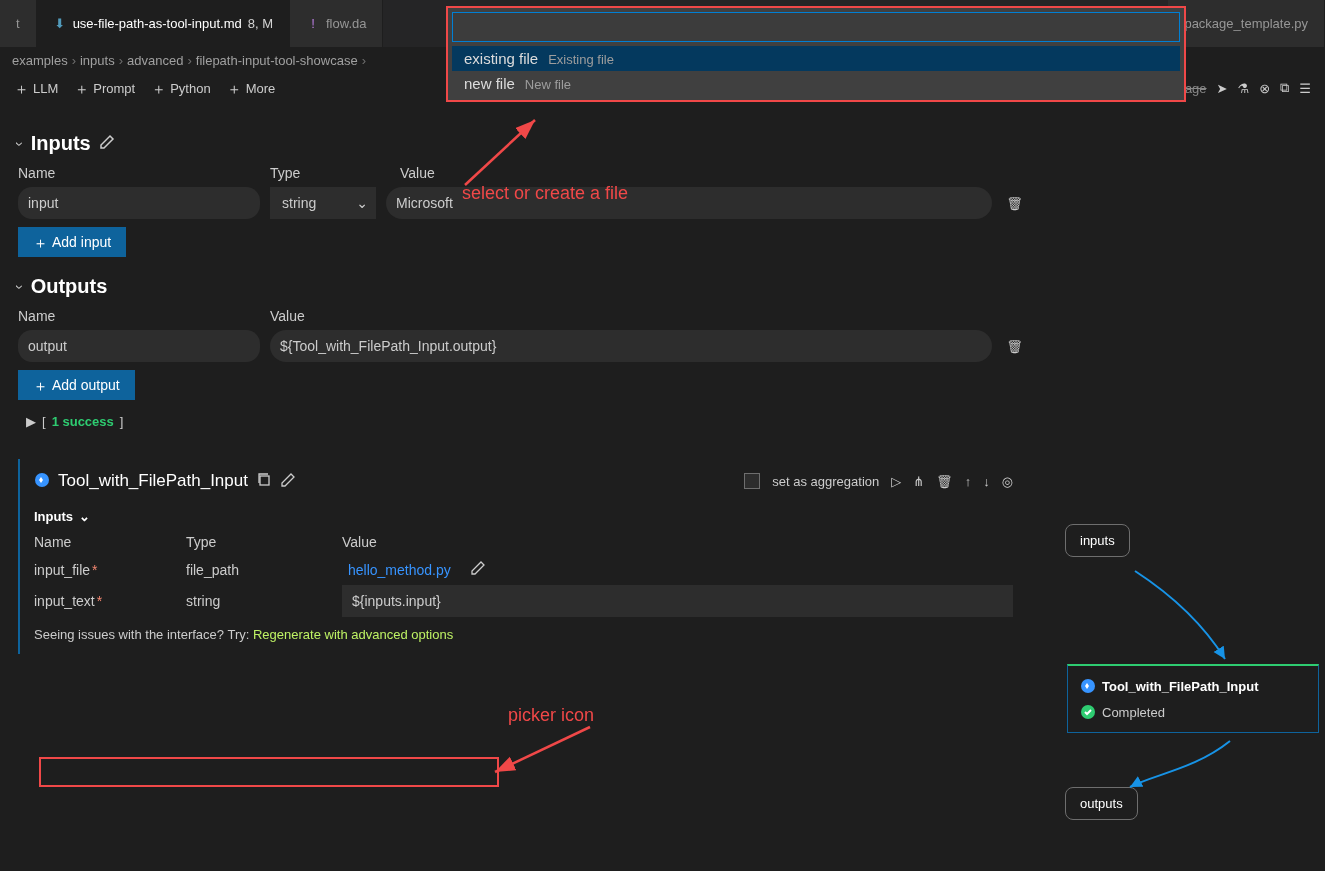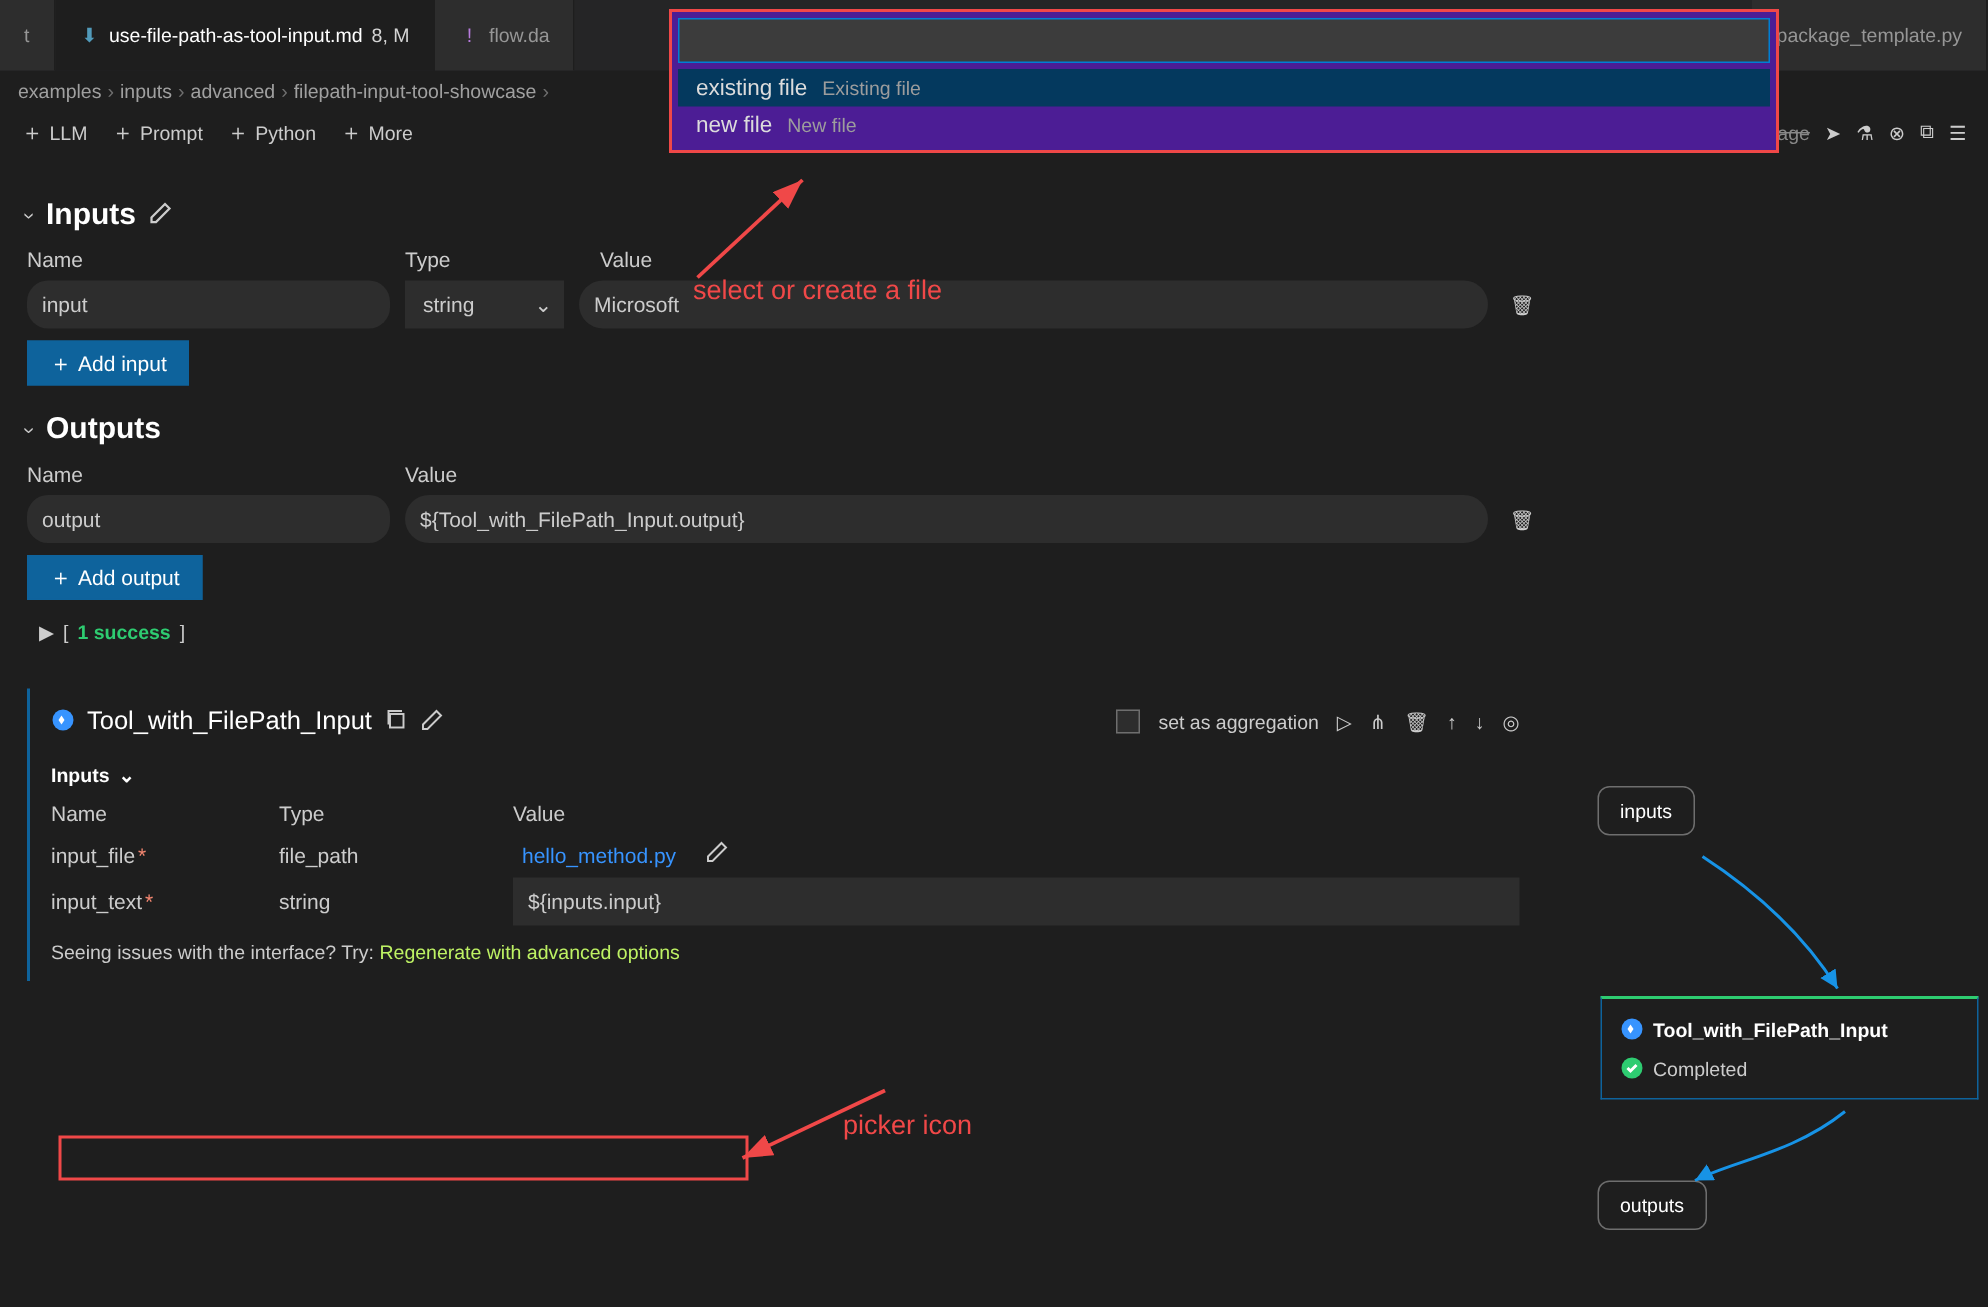--- a/index.html
+++ b/index.html
@@ -81,32 +81,32 @@
 
 .g-node { position: absolute; border: 1px solid #6e6e6e; border-radius: 8px; padding: 8px 14px; color: #ffffff; background: #1e1e1e; }
 .g-inputs { top: 420px; left: 20px; }
 .g-tool { top: 560px; left: 22px; width: 252px; border: 1px solid #0e639c; border-top: 2px solid #2ecc71; border-radius: 0; padding: 12px; }
 .g-tool .title { font-weight: 600; display: flex; align-items: center; gap: 6px; margin-bottom: 10px; }
 .g-status { display: flex; align-items: center; gap: 6px; color: #cccccc; }
 .check-circle { width: 16px; height: 16px; }
 .g-outputs { top: 683px; left: 20px; }
 
 
-.picker-popup { position: absolute; top: 6px; left: 446px; width: 740px; border: 2px solid #f04848; background: #4c1d95; z-index: 100; padding: 4px; }
+.picker-popup { position: absolute; top: 6px; left: 446px; width: 740px; border: 2px solid #f04848; background: #404040; z-index: 100; padding: 4px; }
 .picker-input { width: 100%; height: 30px; background: #3c3c3c; border: 1px solid #007fd4; color: #cccccc; padding: 4px 8px; outline: none; }
 .picker-list { margin-top: 4px; }
 .picker-item { display: flex; align-items: baseline; gap: 10px; padding: 4px 12px; cursor: pointer; }
 .picker-item.selected { background: #04395e; }
 .picker-item .label { color: #dcdcdc; font-size: 15px; }
 .picker-item .desc { color: #9d9d9d; font-size: 13px; }
 
 
 .anno { position: absolute; color: #f04848; font-size: 18px; z-index: 50; pointer-events: none; }
 .anno-select { top: 183px; left: 462px; }
-.anno-picker { top: 705px; left: 562px; margin-top: 35px; }
+.anno-picker { top: 705px; left: 508px; }
 .red-box { position: absolute; border: 2px solid #f04848; z-index: 40; pointer-events: none; }
 .red-box-row { top: 757px; left: 39px; width: 460px; height: 30px; }
 
 svg.arrow-anno { position: absolute; z-index: 45; pointer-events: none; }
 svg.graph-arrow { position: absolute; z-index: 5; }
 </style>
 </head>
 <body>
 
 <div class="tab-bar">

